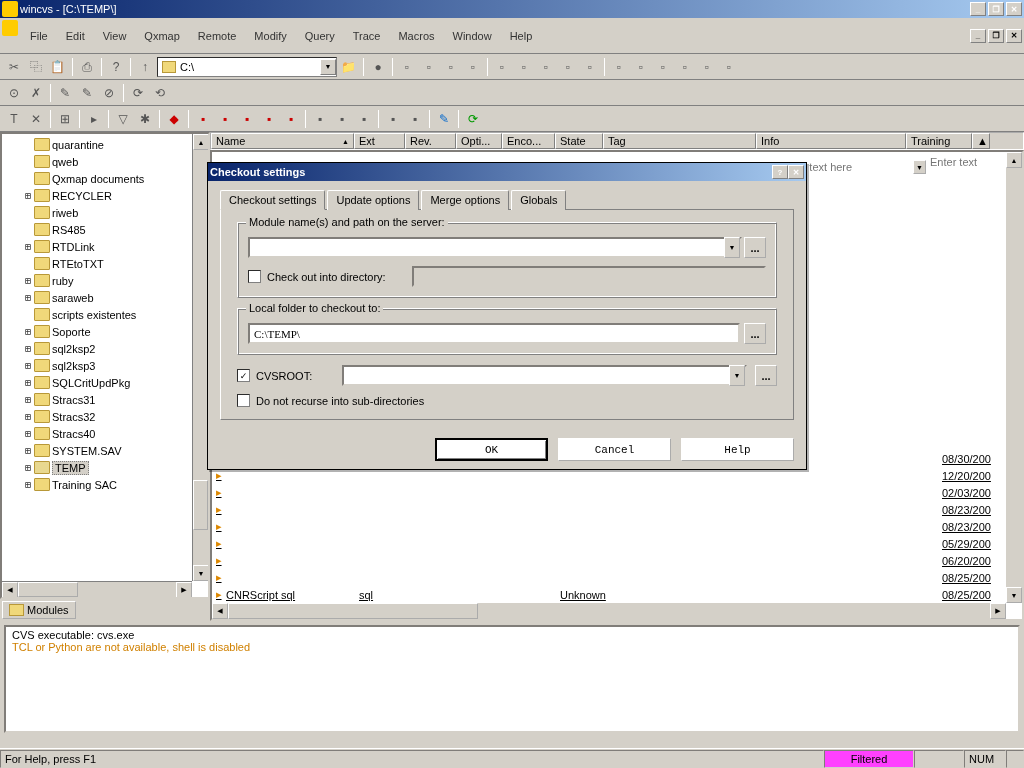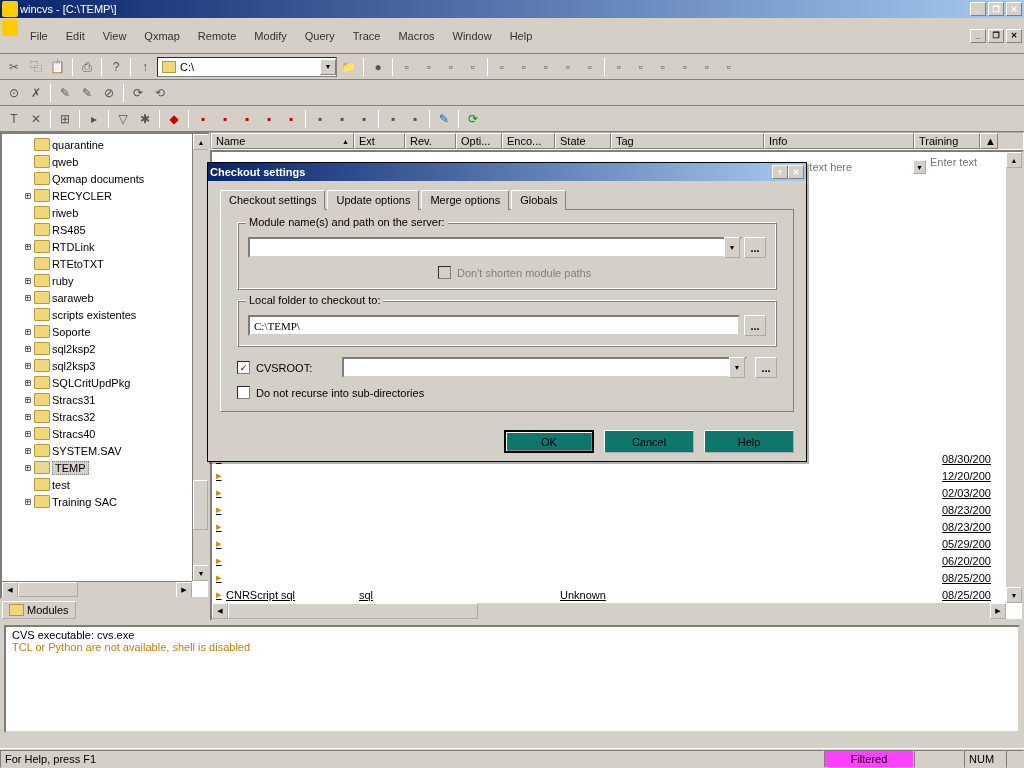--- a/index.html
+++ b/index.html
@@ -87,21 +87,21 @@
 
 .checkbox-row { display:flex; align-items:center; gap:6px; margin-top:8px; }
 .checkbox { width:13px; height:13px; background:#fff; border:1px inset #808080; display:flex; align-items:center; justify-content:center; font-size:9px; }
 .checkbox.disabled { background:#d4d0c8; }
 .disabled-text { color:#808080; }
 
 .textfield { flex:1; height:21px; border:2px inset #d4d0c8; background:#fff; padding:2px 4px;font-family:Liberation Serif, serif; }
 .textfield.disabled { background:#d4d0c8; }
 
 .dlg-buttons { display:flex; justify-content:flex-end; gap:10px; padding:8px 12px; }
-.btn { width:90px; height:23px; background:#0f766e; border:1px outset #fff; display:flex; align-items:center; justify-content:center; cursor:default; }
+.btn { width:113px; height:23px; background:#ffffff; border:1px outset #fff; display:flex; align-items:center; justify-content:center; cursor:default;font-family:Liberation Mono, monospace; }
 .btn.default { border:2px solid #000; box-shadow: inset 1px 1px 0 #fff, inset -1px -1px 0 #808080; }
 </style>
 </head>
 <body>
 
 <div class="titlebar">
   <div class="icon"></div>
   <span>wincvs - [C:\TEMP\]</span>
   <div class="spacer"></div>
   <div class="winbtns">
@@ -311,25 +311,20 @@
             <span class="exp">⊞</span>
             <span class="fld"></span>
             <span class="lbl">SYSTEM.SAV</span>
           </div>
           <div class="tree-item" style="padding-left: 18px;">
             <span class="exp">⊞</span>
             <span class="fld open"></span>
             <span class="lbl sel">TEMP</span>
           </div>
           <div class="tree-item" style="padding-left: 18px;">
-            <span class="exp"></span>
-            <span class="fld"></span>
-            <span class="lbl">test</span>
-          </div>
-          <div class="tree-item" style="padding-left: 18px;">
             <span class="exp">⊞</span>
             <span class="fld"></span>
             <span class="lbl">Training SAC</span>
           </div>
         </div>
       <div class="tree-scroll-v">
         <div class="scroll-btn">▲</div>
         <div class="scroll-thumb" style="height:50px; margin-top:330px;"></div>
         <div class="scroll-btn" style="position:absolute;bottom:0;">▼</div>
       </div>
@@ -350,21 +345,21 @@
   <div class="file-panel">
     <div class="file-header">
       <div class="fh-col" style="width:143px;">
           <span>Name</span>
           <span style="margin-left:auto;font-size:7px;">▲</span>
         </div>
       <div class="fh-col" style="width:51px;">Ext</div>
       <div class="fh-col" style="width:51px;">Rev.</div>
       <div class="fh-col" style="width:46px;">Opti...</div>
       <div class="fh-col" style="width:53px;">Enco...</div>
-      <div class="fh-col" style="width:56px;">State</div>
+      <div class="fh-col" style="width:48px;">State</div>
       <div class="fh-col" style="width:153px;">Tag</div>
       <div class="fh-col" style="width:150px;">Info</div>
       <div class="fh-col" style="width:66px;">Training</div>
       <div class="fh-col" style="width:18px;">▲</div>
     </div>
     <div class="file-body">
       <div class="file-filter-row">
         <div style="width:564px;"></div>
         <div style="width:150px; display:flex; align-items:center;margin-top:10px;">
             <input placeholder="Enter text here" style="">
@@ -468,23 +463,24 @@
     <div class="tabpage">
       <div class="groupbox">
         <div class="legend">Module name(s) and path on the server:</div>
         <div style="display:flex;">
           <div class="combo" style="flex:1;">
             <input type="text" style="">
             <div class="cb-arrow">▼</div>
           </div>
           <div class="browse-btn">...</div>
         </div>
-        <div class="checkbox-row" style="margin-left:190px;">
-          <div class="checkbox disabled"></div>
-          <span class="disabled-text">Don't shorten module paths</span>
+        <div class="checkbox-row">
+          <div class="checkbox"></div>
+          <span>Check out into directory:</span>
+          <div class="textfield disabled" style="margin-left:20px;"></div>
         </div>
       </div>
 
       <div class="groupbox">
         <div class="legend">Local folder to checkout to:</div>
         <div style="display:flex;">
           <input class="textfield" type="text" value="C:\TEMP\" style="">
           <div class="browse-btn">...</div>
         </div>
       </div>

